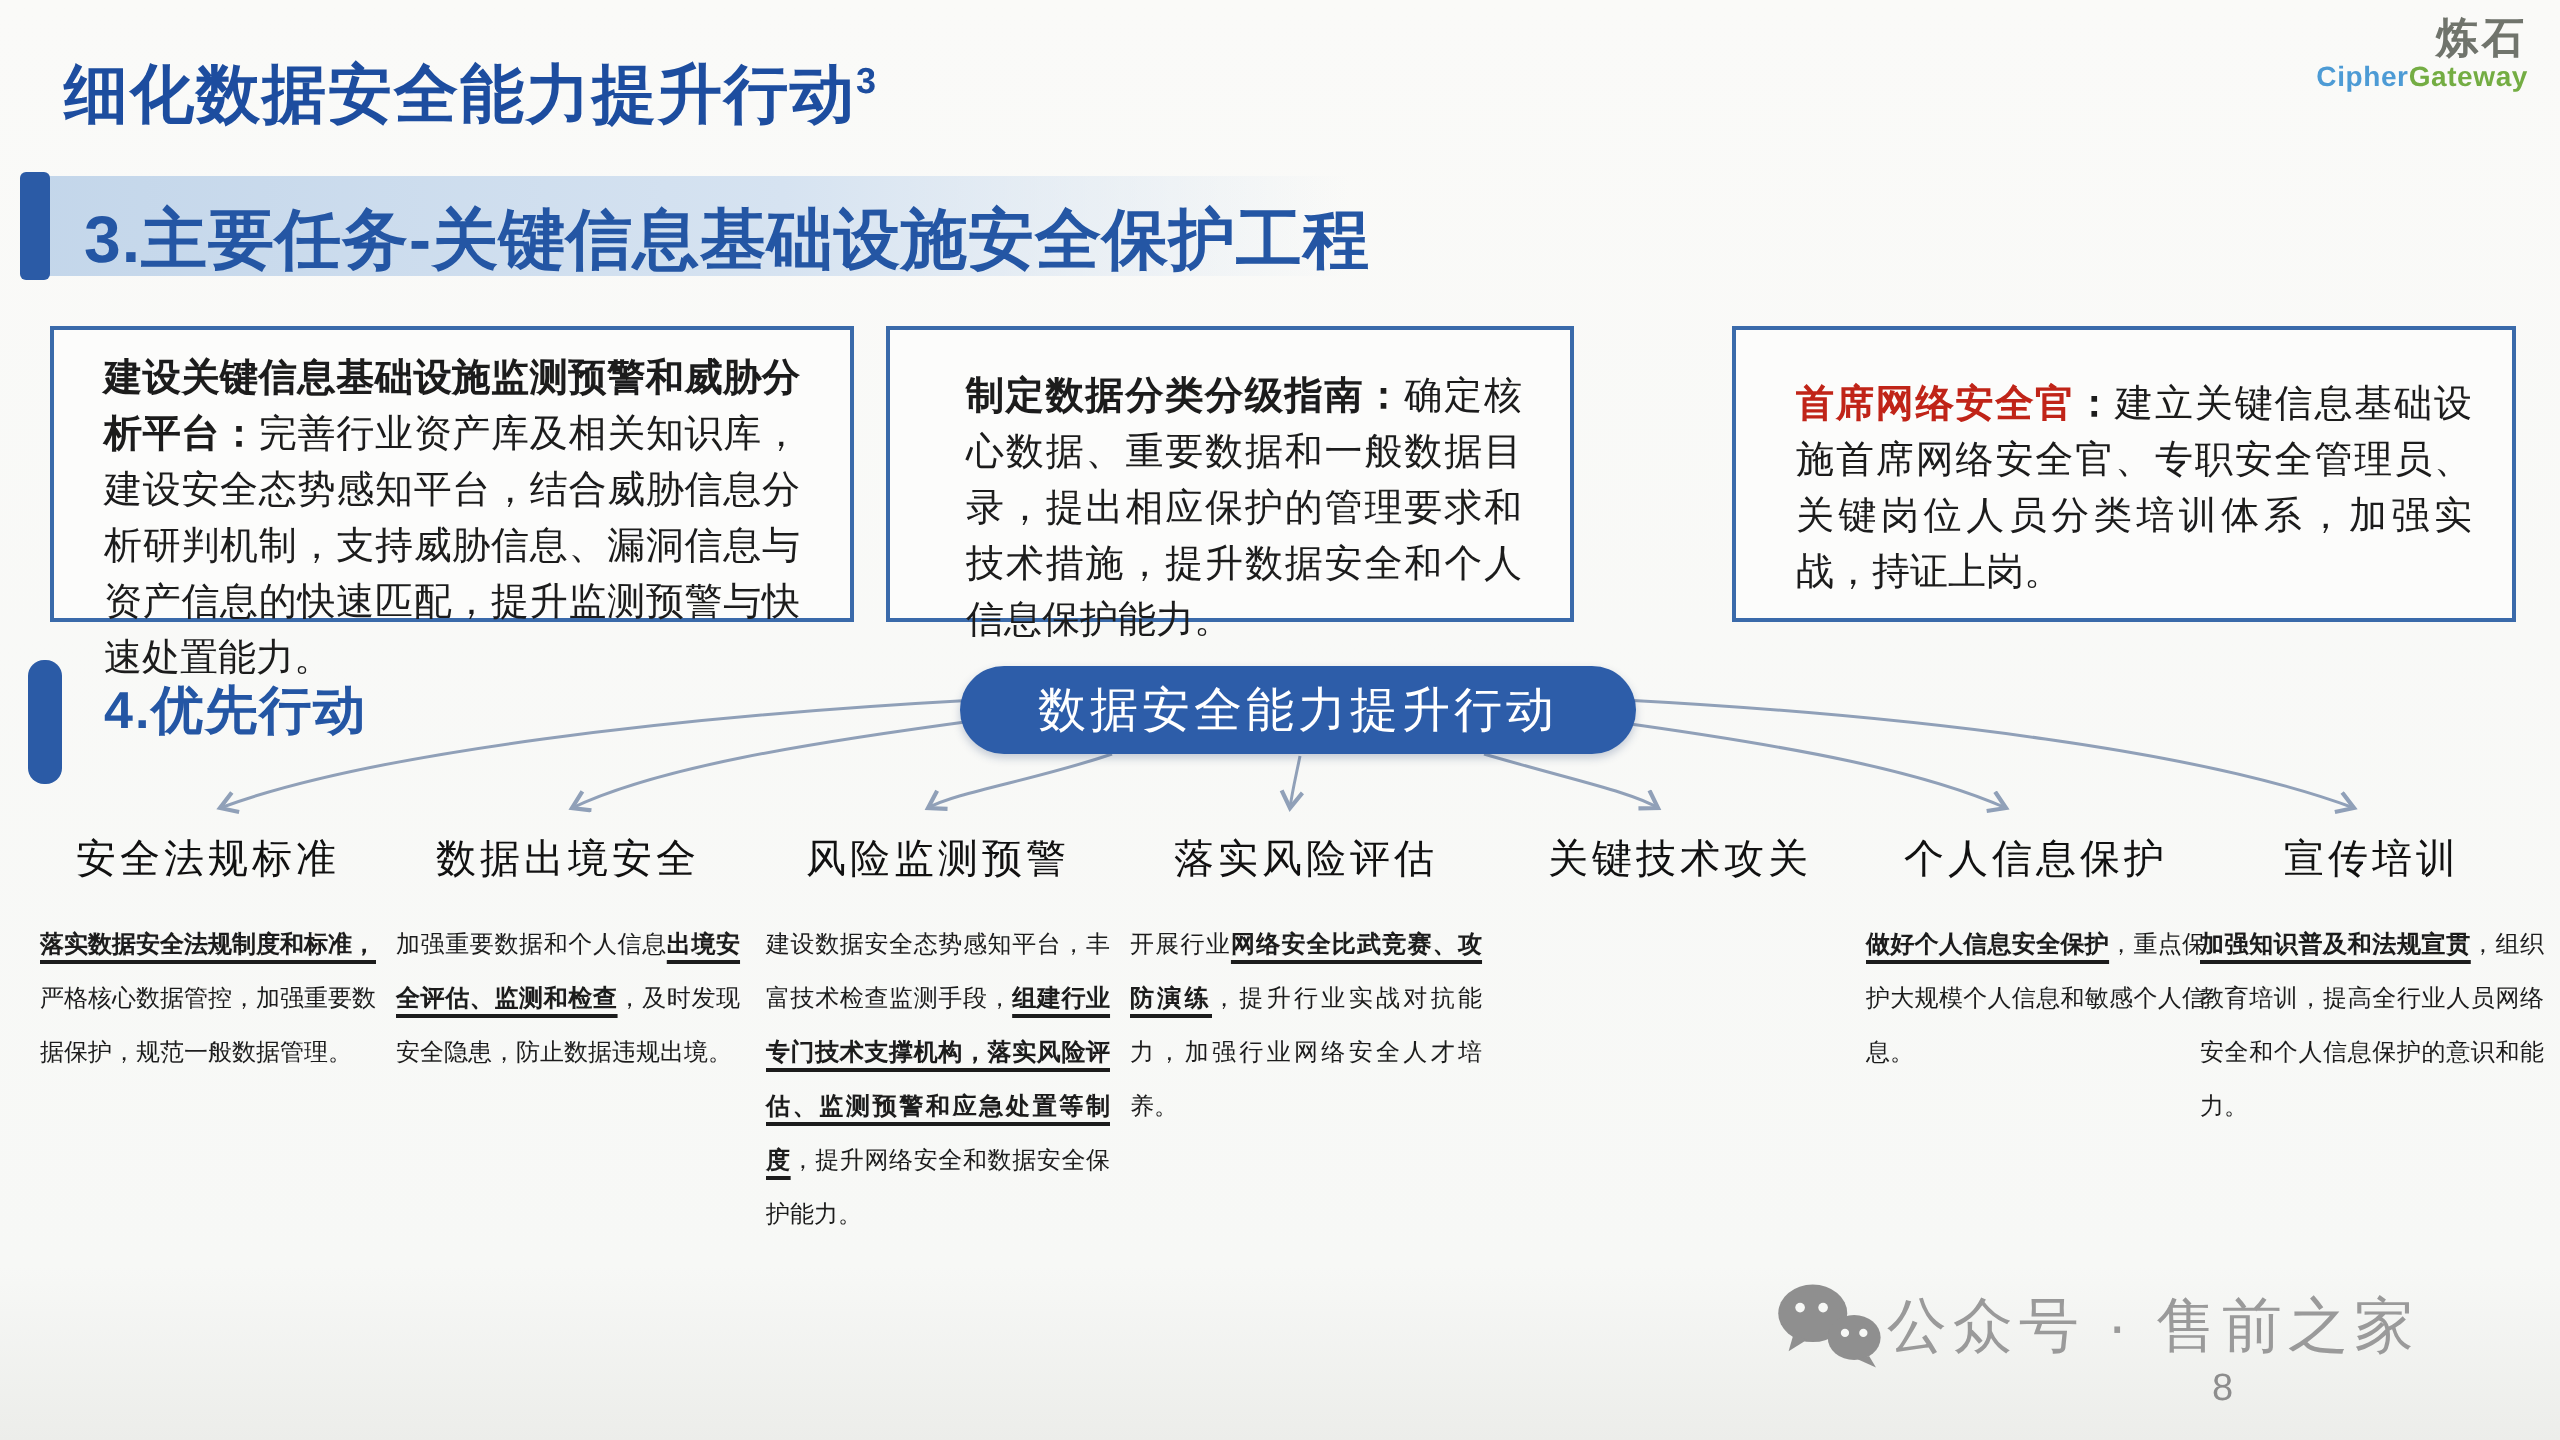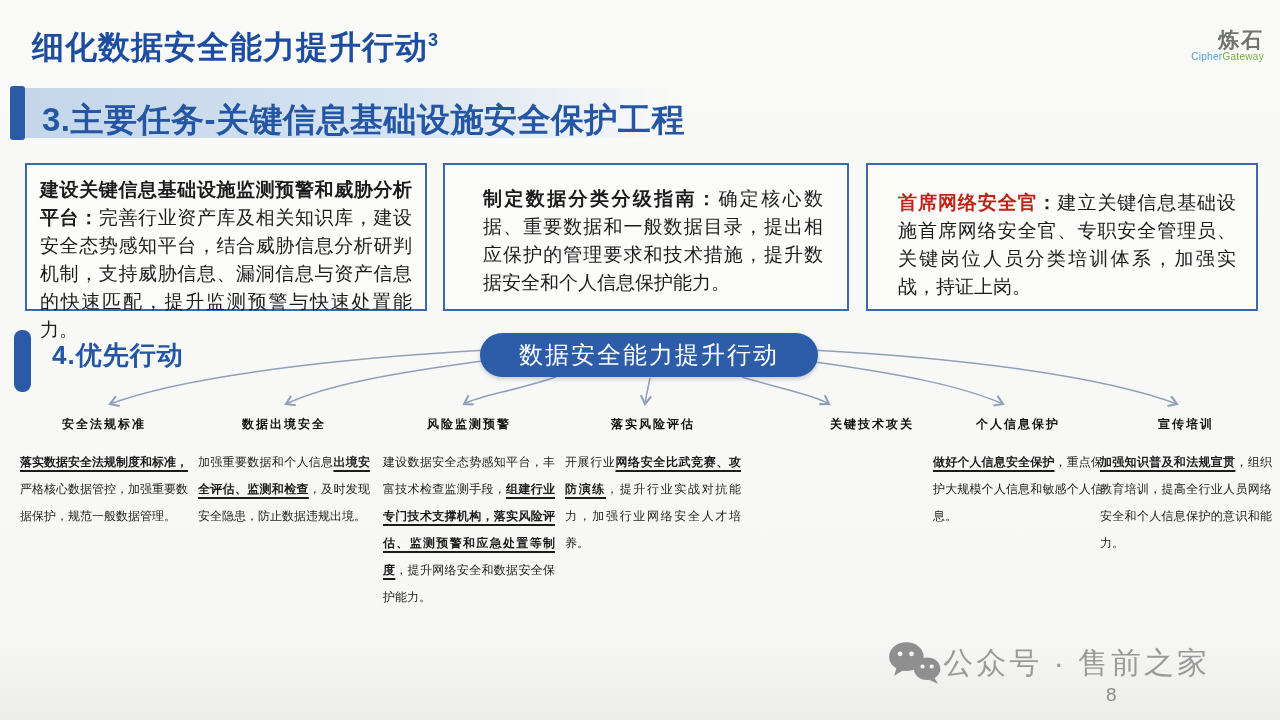--- a/index.html
+++ b/index.html
@@ -14,47 +14,47 @@
     overflow:hidden;
   }
   
   .main-title {
     position:absolute; left:32px; top:26px;
     font-size:32px; font-weight:700; color:#1d4d9f; letter-spacing:1px;
   }
   .main-title sup { font-size:18px; }
   
   .logo { position:absolute; right:16px; top:8px; text-align:right; line-height:1.1; }
-  .logo-cn { font-size:21px; color:#70746c; font-weight:600; letter-spacing:2px;margin-top:20px; }
-  .logo-en { font-size:10px; letter-spacing:.3px; }
+  .logo-cn { font-size:21px; color:#70746c; font-weight:600; letter-spacing:2px; }
+  .logo-en { font-size:14px; letter-spacing:.3px;font-weight:bold; }
   .logo-en .c { color:#4d9bd5; }
   .logo-en .g { color:#74ad43; }
   
   .sec3-bar {
     position:absolute; left:12px; top:88px; width:690px; height:50px;
     background:linear-gradient(to right,#c3d6ea 0%,#d6e3f1 55%,rgba(246,248,246,0) 96%);
     border-radius:3px;
   }
   .sec3-accent {
     position:absolute; left:10px; top:86px; width:15px; height:54px;
     background:#2b5ba6; border-radius:3px;
   }
   .sec3-label {
     position:absolute; left:42px; top:98px;
     font-size:33px; font-weight:700; color:#2456a4; letter-spacing:.5px;
   }
   
   .tbox {
     position:absolute; top:163px; height:148px;
     border:2px solid #3a6aaa; background:#fcfcfb;
-    padding:11px 13px; font-size:19px; line-height:28px; color:#1c1c1c;
+    padding:11px 25px; font-size:19px; line-height:28px; color:#1c1c1c;
     text-align:justify;
   }
   #tbox1 { left:25px;  width:402px; }
-  #tbox2 { left:443px; width:406px; padding:20px 24px 28px 38px; }
+  #tbox2 { left:443px; width:344px; padding:20px 24px 28px 38px; }
   #tbox3 { left:866px; width:392px; padding:24px 20px 11px 30px; }
   
   .sec4-accent {
     position:absolute; left:14px; top:330px; width:17px; height:62px;
     background:#2b5ba6; border-radius:8px;
   }
   .sec4-label {
     position:absolute; left:52px; top:338px;
     font-size:26px; font-weight:700; color:#2456a4; letter-spacing:1px;
   }
@@ -64,32 +64,32 @@
     background:#2d5da9; border-radius:24px;
     display:flex; align-items:center; justify-content:center;
     color:#ffffff; font-size:24px; font-weight:400; letter-spacing:2px;
     box-shadow:0 2px 4px rgba(30,60,110,.25);
   }
   
   .connectors { position:absolute; left:0; top:0; width:1280px; height:720px; pointer-events:none; }
   
   .col { position:absolute; top:416px; }
   .col-header {
-    font-size:12px; font-weight:700; color:#111; text-align:center;
+    font-size:20px; font-weight:400; color:#111; text-align:center;
     letter-spacing:2px; white-space:nowrap;
   }
   .col-body {
     margin-top:16px; font-size:12px; line-height:27px; color:#1c1c1c;
     text-align:justify;
   }
   #col1 { left:20px;   width:168px; }
   #col2 { left:198px;  width:172px; }
   #col3 { left:383px;  width:172px; }
   #col4 { left:565px;  width:176px; }
-  #col5 { left:750px;  width:180px;margin-left:32px; }
+  #col5 { left:750px;  width:180px; }
   #col6 { left:933px;  width:170px; }
   #col7 { left:1100px; width:172px; }
   
   .seg-b   { font-weight:700; }
   .seg-bu  { font-weight:700; text-decoration:underline; text-underline-offset:4px; text-decoration-thickness:1.5px; }
   .seg-red { font-weight:700; color:#c02418; }
   
   .footer-mark {
     position:absolute; right:70px; top:640px;
     display:flex; align-items:center; gap:0;

